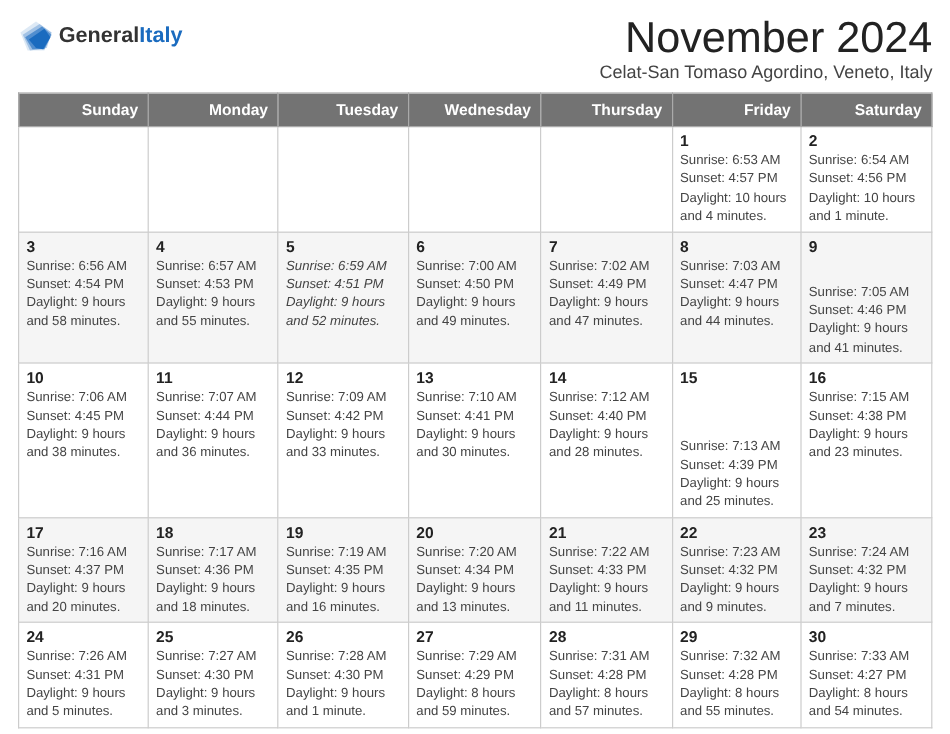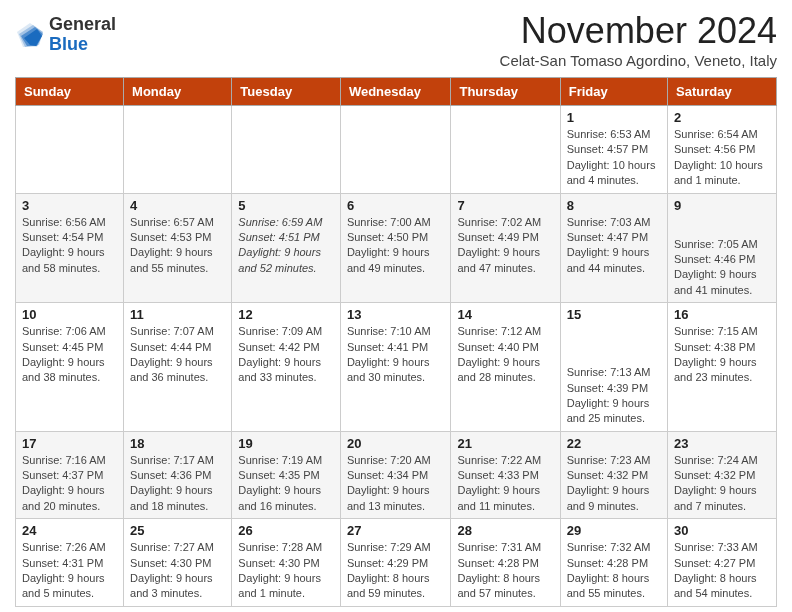--- a/index.html
+++ b/index.html
@@ -16,21 +16,21 @@
       align-items: flex-start;
       margin-bottom: 8px;
     }
     .logo {
       display: flex;
       align-items: center;
       margin-top: 5px;
     }
     .logo-text {
       display: flex;
-      flex-direction: column;
+      flex-direction: row;
       line-height: 1.1;
       justify-content: space-between;
     }
     .logo-general {
       font-size: 18px;
       font-weight: bold;
       color: #333;
     }
     .logo-blue {
       font-size: 18px;
@@ -52,23 +52,23 @@
     }
     .location-title {
       font-size: 15px;
       color: #444;
     }
     .calendar {
       width: 100%;
       border-collapse: collapse;
     }
     .calendar th {
-      background-color: #c2410c;
+      background-color: #737373;
       color: #fff;
-      text-align: left;
+      text-align: right;
       padding: 6px 8px;
       font-size: 13px;
       font-weight: bold;
       border: 1px solid #aaa;
     }
     .calendar td {
       vertical-align: top;
       border: 1px solid #ccc;
       padding: 4px 6px;
       font-size: 11px;
@@ -107,21 +107,21 @@
 <div class="header-area">
   <div class="logo">
     <svg class="logo-icon" viewBox="0 0 30 30">
       <polygon points="15,3 28,12 22,27 8,27 2,12" fill="#1a6bbf" opacity="0.15"></polygon>
       <polygon points="18,5 28,12 24,25 10,27 4,14" fill="#1a6bbf" opacity="0.3"></polygon>
       <polygon points="20,7 28,14 22,26 12,26 6,16" fill="#1a6bbf" opacity="0.6"></polygon>
       <polygon points="22,9 27,16 21,26 15,25 9,18" fill="#1a6bbf"></polygon>
     </svg>
     <div class="logo-text">
       <span class="logo-general">General</span>
-      <span class="logo-blue">Blue</span>
+      <span class="logo-blue">Italy</span>
     </div>
   </div>
   <div class="title-area">
     <div class="month-title">November 2024</div>
     <div class="location-title">Celat-San Tomaso Agordino, Veneto, Italy</div>
   </div>
 </div>
 
 <table class="calendar">
   <thead>

